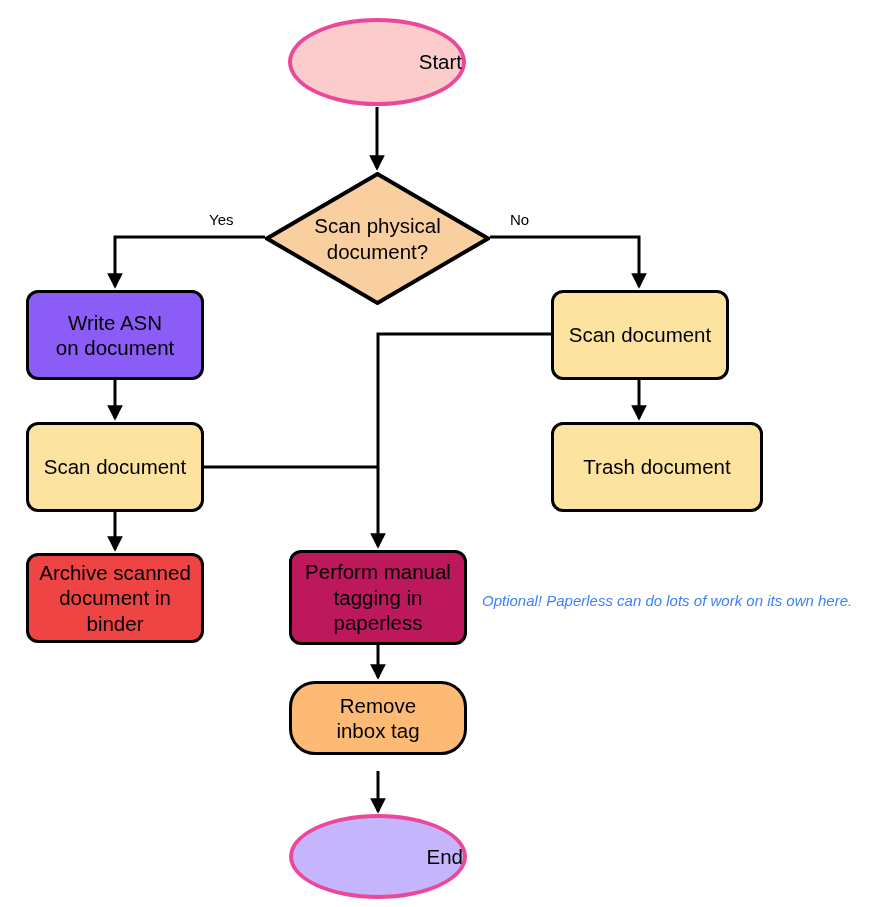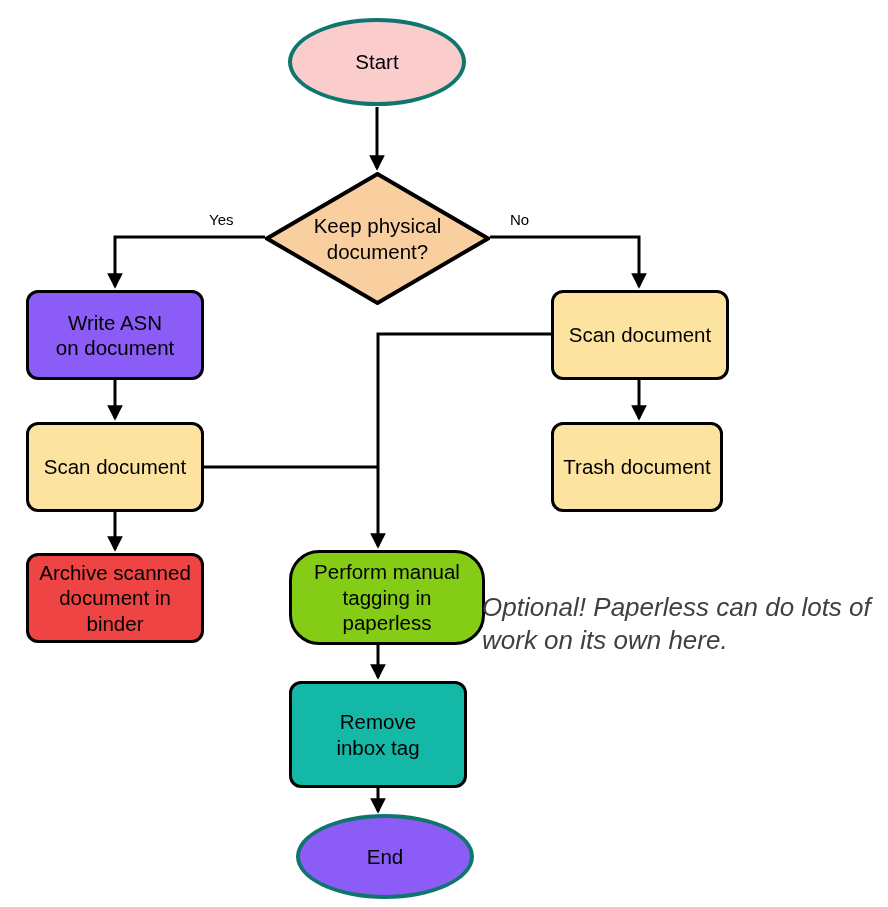--- a/index.html
+++ b/index.html
@@ -36,23 +36,24 @@
     line-height: 1.24;
     white-space: pre-line;
     z-index: 2;
   }
   .node-process {
     border: 3px solid #000000;
     border-radius: 12px;
     font-size: 20.5px;
   }
   .node-terminator {
-    border: 4px solid #0f766e;
+    border: 4px solid #ec4899;
     border-radius: 50%;
     font-size: 20.5px;
+    justify-content: flex-end;
   }
   .node-decision {
     font-size: 20.5px;
     background: transparent;
     border: none;
   }
   .diamond-shape {
     position: absolute;
     left: 0;
     top: 0;
@@ -68,23 +69,23 @@
   }
   .edge-label {
     position: absolute;
     font-size: 15px;
     color: #000000;
     z-index: 3;
     white-space: nowrap;
   }
   .note {
     position: absolute;
-    font-size: 26px;
+    font-size: 15px;
     font-style: italic;
-    color: #404040;
+    color: #3b82f6;
     line-height: 1.28;
     z-index: 3;
   }
 </style>
 </head>
 <body>
 
 <div id="canvas">
 
   <svg id="edges" viewBox="0 0 888 907" xmlns="http://www.w3.org/2000/svg">
@@ -108,21 +109,21 @@
   </svg>
 
   <div class="node node-terminator" style="left:288px; top:18px; width:178px; height:88px; background:#facccc;">
     <span>Start</span>
   </div>
 
   <div class="node node-decision" style="left:265px; top:172px; width:225px; height:133px;">
     <svg class="diamond-shape" viewBox="0 0 225 133" preserveAspectRatio="none" xmlns="http://www.w3.org/2000/svg">
       <polygon points="112.5,2 223,66.5 112.5,131 2,66.5" fill="#facfa0" stroke="#000000" stroke-width="4"></polygon>
     </svg>
-    <span class="diamond-label">Keep physical
+    <span class="diamond-label">Scan physical
 document?</span>
   </div>
 
   <div class="node node-process" style="left:26px; top:290px; width:178px; height:90px; background:#8b5cf6;">
     <span>Write ASN
 on document</span>
   </div>
 
   <div class="node node-process" style="left:26px; top:422px; width:178px; height:90px; background:#fce4a0;">
     <span>Scan document</span>
@@ -131,36 +132,36 @@
   <div class="node node-process" style="left:26px; top:553px; width:178px; height:90px; background:#ef4444;">
     <span>Archive scanned
 document in
 binder</span>
   </div>
 
   <div class="node node-process" style="left:551px; top:290px; width:178px; height:90px; background:#fce4a0;">
     <span>Scan document</span>
   </div>
 
-  <div class="node node-process" style="left:551px; top:422px; width:172px; height:90px; background:#fce4a0;">
+  <div class="node node-process" style="left:551px; top:422px; width:212px; height:90px; background:#fce4a0;">
     <span>Trash document</span>
   </div>
 
-  <div class="node node-process" style="left:289px; top:550px; width:196px; height:95px; background:#84cc16;border-radius:30px;">
+  <div class="node node-process" style="left:289px; top:550px; width:178px; height:95px; background:#be185d;">
     <span>Perform manual
 tagging in
 paperless</span>
   </div>
 
-  <div class="node node-process" style="left:289px; top:681px; width:178px; height:107px; background:#14b8a6;">
+  <div class="node node-process" style="left:289px; top:681px; width:178px; height:74px; background:#fdba74;border-radius:26px;">
     <span>Remove
 inbox tag</span>
   </div>
 
-  <div class="node node-terminator" style="left:296px; top:814px; width:178px; height:85px; background:#8b5cf6;">
+  <div class="node node-terminator" style="left:289px; top:814px; width:178px; height:85px; background:#c4b5fd;">
     <span>End</span>
   </div>
 
   <span class="edge-label" style="left:209px; top:211px;">Yes</span>
 
   <span class="edge-label" style="left:510px; top:211px;text-align:center;">No</span>
 
   <div class="note" style="left:482px; top:591px; width:400px;">Optional! Paperless can do lots of work on its own here.</div>
 
 </div>

